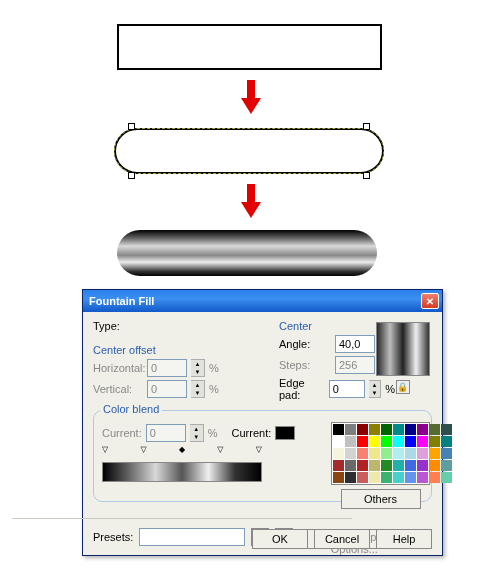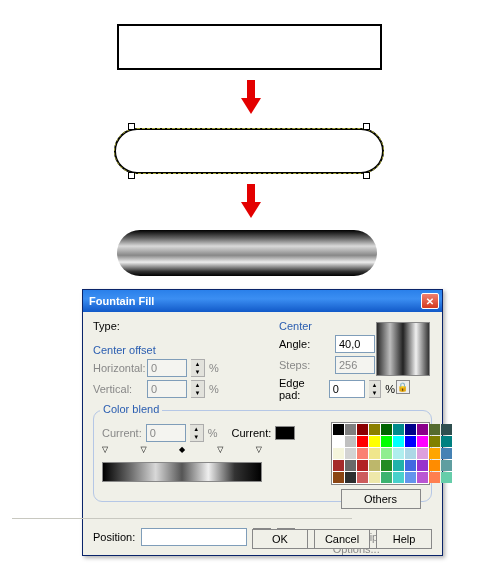--- a/index.html
+++ b/index.html
@@ -385,21 +385,21 @@
             <div class="sw" style="background: rgb(102, 205, 170);"></div>
           </div>
         <div style="text-align:center">
           <button class="others-btn">Others</button>
         </div>
       </div>
 
     </div>
 
     <div class="footer">
-      <span>Position:</span>
+      <span>Presets:</span>
       <div class="pcombo"></div>
       <div class="iconbtn">
           <span>+</span>
         </div>
       <div class="iconbtn">
           <span>−</span>
         </div>
       <button class="pscript-btn">PostScript Options...</button>
     </div>
     <div style="position:absolute; bottom:6px; right:10px; display:flex; gap:6px;">

